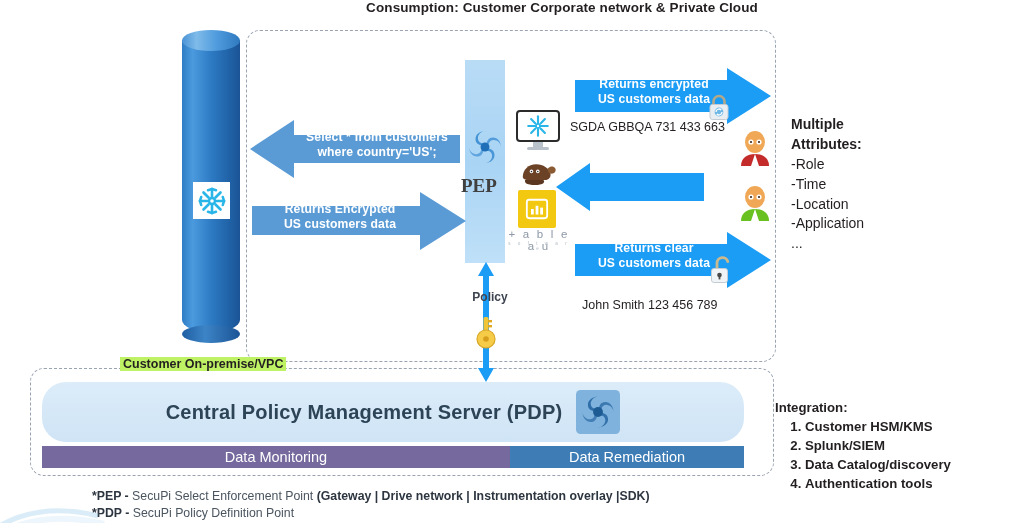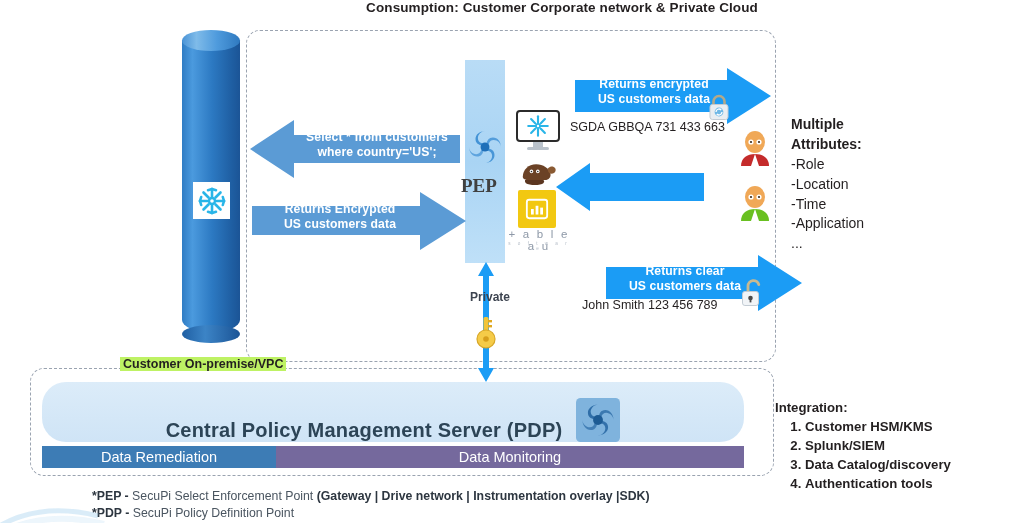--- a/index.html
+++ b/index.html
@@ -115,21 +115,21 @@
   #integration{left:775px;top:400px;width:245px;font-size:13.2px;color:#231f20;}
   #integration .hd{font-weight:bold;margin-bottom:2px;}
   #integration ol{margin:0;padding-left:30px;}
   #integration li{font-weight:bold;line-height:1.45;}
 
   
   #pdp-panel{left:42px;top:382px;width:702px;height:86px;}
   #pdp-main{
     position:absolute;left:0;top:0;width:702px;height:60px;
     background:linear-gradient(180deg,#dcecf9 0%,#cfe4f6 100%);
-    display:flex;align-items:flex-end;justify-content:center;border-radius:24px;
+    display:flex;align-items:center;justify-content:center;border-radius:24px;
   }
   #pdp-title{font-size:20px;font-weight:bold;color:#2c4456;letter-spacing:.2px;}
   #pdp-logo{margin-left:14px;width:44px;height:44px;}
   #pdp-bar{position:absolute;left:0;top:64px;width:702px;height:22px;display:flex;}
   #pdp-bar .seg{
     display:flex;align-items:center;justify-content:center;
     color:#ffffff;font-size:14.5px;height:22px;
   }
   .seg1{flex:0 0 233px;background:#92bee0;}
   .seg2{flex:0 0 234px;background:#3d7cb5;}
@@ -235,21 +235,21 @@
 <div class="arrow-wrap" style="left:556px;top:163px;width:148px;height:48px;">
   <svg width="148" height="48" viewBox="0 0 148 48" aria-hidden="true">
     <polygon points="0,24 34,0 34,10 148,10 148,38 34,38 34,48" fill="#1b9cf5"></polygon>
   </svg>
   <div class="arrow-label" style="left:34px;top:7px;width:112px;font-size:12.2px;margin-top:42px;">
     <div>Select * from</div>
     <div>customers</div>
   </div>
 </div>
 
-<div class="arrow-wrap" style="left:575px;top:255px;width:196px;height:56px;margin-left:31px;">
+<div class="arrow-wrap" style="left:575px;top:232px;width:196px;height:56px;">
   <svg width="196" height="56" viewBox="0 0 196 56" aria-hidden="true">
     <polygon points="0,12 152,12 152,0 196,28 152,56 152,44 0,44" fill="#1b9cf5"></polygon>
   </svg>
   <div class="arrow-label" style="left:6px;top:9px;width:146px;font-size:12.2px;">
     <div>Returns clear</div>
     <div>US customers data</div>
   </div>
   <div style="position:absolute;left:133px;top:20px;">
     <svg width="28" height="34" viewBox="0 0 28 34" aria-hidden="true">
       <path d="M9 17V11a5.5 5.5 0 0 1 10.8-1.4" fill="none" stroke="#c9b98f" stroke-width="2.8" stroke-linecap="round"></path>
@@ -328,37 +328,37 @@
     <circle cx="21" cy="12" r="2.6" fill="#fff"></circle>
       <circle cx="21" cy="12" r="1.1" fill="#3a2a18"></circle>
   </svg>
 </div>
 
 <div class="abs" id="policy-arrow">
   <svg width="16" height="120" viewBox="0 0 16 120" aria-hidden="true">
     <polygon points="8,0 16,14 11,14 11,106 16,106 8,120 0,106 5,106 5,14 0,14" fill="#1b9cf5"></polygon>
   </svg>
 </div>
-<div class="abs" id="policy-label">Private</div>
+<div class="abs" id="policy-label">Policy</div>
 <div class="abs" id="policy-key">
   <svg width="28" height="34" viewBox="0 0 28 34" aria-hidden="true">
     <rect x="11.5" y="1" width="5" height="16" rx="1.6" fill="#f2c437"></rect>
     <rect x="16" y="4" width="4" height="2.4" fill="#e0a81d"></rect>
     <rect x="16" y="9" width="4" height="2.4" fill="#e0a81d"></rect>
     <circle cx="14" cy="23" r="9" fill="#f5cb48" stroke="#d8a726" stroke-width="1.2"></circle>
     <circle cx="14" cy="23" r="2.8" fill="#d79f1c"></circle>
   </svg>
 </div>
 
 <div class="abs" id="attributes">
   <div class="hd">Multiple</div>
   <div class="hd">Attributes:</div>
   <div class="li">-Role</div>
+  <div class="li">-Time</div>
   <div class="li">-Location</div>
-  <div class="li">-Time</div>
   <div class="li">-Application</div>
   <div class="li">...</div>
 </div>
 
 <div class="abs" id="integration">
   <div class="hd">Integration:</div>
   <ol>
     <li>Customer HSM/KMS</li>
     <li>Splunk/SIEM</li>
     <li>Data Catalog/discovery</li>
@@ -376,22 +376,22 @@
           <path d="M24 7c-6 0-11 4-11 9 0 5 4 7 8 7 2 0 3-1 3-2 0 0-8 0-8-6 0-4 4-8 8-8z"></path>
           <path d="M41 24c0-6-4-11-9-11-5 0-7 4-7 8 0 2 1 3 2 3 0 0 0-8 6-8 4 0 8 4 8 8z" opacity=".85"></path>
           <path d="M24 41c6 0 11-4 11-9 0-5-4-7-8-7-2 0-3 1-3 2 0 0 8 0 8 6 0 4-4 8-8 8z" opacity=".95"></path>
           <path d="M7 24c0 6 4 11 9 11 5 0 7-4 7-8 0-2-1-3-2-3 0 0 0 8-6 8-4 0-8-4-8-8z" opacity=".75"></path>
         </g>
         <circle cx="24" cy="24" r="5.4" fill="#1d5b94"></circle>
       </svg>
     </span>
   </div>
   <div id="pdp-bar">
+    <div class="seg seg3">Data Monitoring</div>
     <div class="seg seg2">Data Remediation</div>
-    <div class="seg seg3">Data Monitoring</div>
   </div>
 </div>
 
 <div class="abs" id="footnotes">
   <div>
     <b>*PEP -</b><span> SecuPi Select Enforcement Point </span><b>(Gateway | Drive network | Instrumentation overlay |SDK)</b>
   </div>
   <div>
     <b>*PDP -</b><span> SecuPi Policy Definition Point</span>
   </div>

